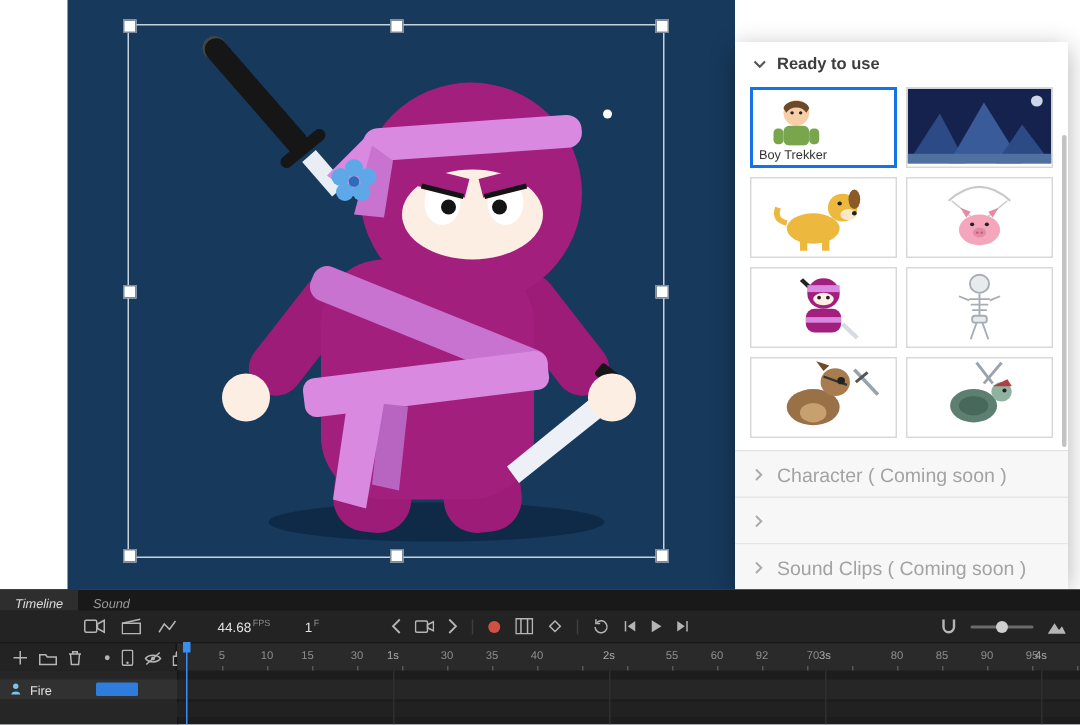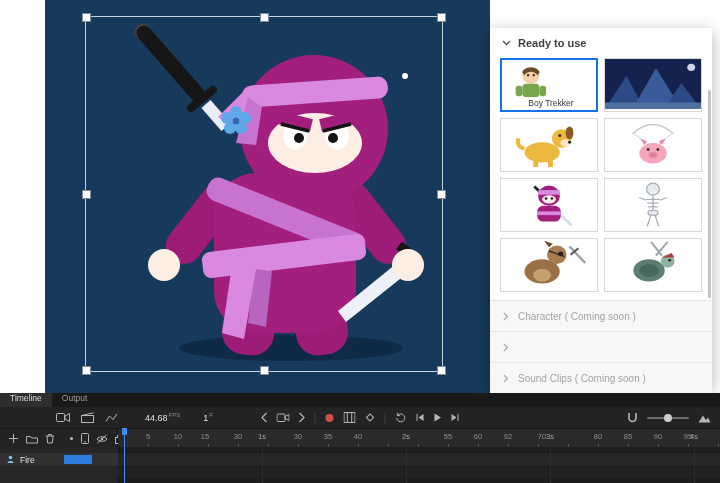--- a/index.html
+++ b/index.html
@@ -14,35 +14,35 @@
   .h-tl{left:-4px;top:-4px}.h-tm{left:calc(50% - 4px);top:-4px}.h-tr{right:-4px;top:-4px}
   .h-ml{left:-4px;top:calc(50% - 4px)}.h-mr{right:-4px;top:calc(50% - 4px)}
   .h-bl{left:-4px;bottom:-4px}.h-bm{left:calc(50% - 4px);bottom:-4px}.h-br{right:-4px;bottom:-4px}
   .anchor-dot{position:absolute;right:34px;top:56px;width:6px;height:6px;border-radius:50%;background:#fff;z-index:4;}
 
   
   .library{position:absolute;left:490px;top:28px;width:222px;height:361px;background:#fff;
            box-shadow:0 4px 16px rgba(0,0,0,.3);}
   .lib-header{height:30px;display:flex;align-items:center;gap:7px;padding:0 12px;
               font-size:11px;font-weight:bold;color:#3d3d3d;cursor:default;}
-  .thumb-grid{display:grid;grid-template-columns:1fr 1fr;gap:6px;padding:0 10px 8px 10px;text-align:center;}
+  .thumb-grid{display:grid;grid-template-columns:1fr 1fr;gap:6px;padding:0 10px 8px 10px;}
   .thumb{height:54px;background:#fff;border:1px solid #d8d8d8;position:relative;overflow:hidden;box-sizing:border-box;}
   .thumb.selected{border:2px solid #1473e6;}
   .thumb svg{display:block;width:100%;}
   .thumb-label{position:absolute;left:0;right:0;bottom:0;height:12px;background:#fff;
                font-size:8.5px;color:#333;padding:1px 0 0 4px;}
   .lib-sections{border-top:1px solid #e2e2e2;}
   .section{height:30px;display:flex;align-items:center;gap:9px;padding:0 13px;
-           border-bottom:1px solid #e6e6e6;color:#a3a3a3;font-size:10px;background:#f7f7f7;}
+           border-bottom:1px solid #e6e6e6;color:#a3a3a3;font-size:13px;background:#f7f7f7;}
   .scrollbar{position:absolute;right:1px;top:62px;width:3px;height:208px;background:#c2c2c2;border-radius:2px;}
 
   
   .timeline{position:absolute;left:0;top:393px;width:720px;height:90px;background:#232323;color:#b5b5b5;}
   .tl-tabs{height:14px;background:#191919;display:flex;align-items:stretch;font-size:8.5px;}
-  .tl-tab{padding:0 10px;display:flex;align-items:flex-start;color:#9a9a9a;cursor:default;}
+  .tl-tab{padding:0 10px;display:flex;align-items:flex-end;color:#9a9a9a;cursor:default;font-style:italic;}
   .tl-tab.active{background:#2e2e2e;color:#dcdcdc;}
   .tl-toolbar{height:21px;position:relative;display:flex;align-items:center;border-bottom:1px solid #191919;}
   .left-tools{display:flex;align-items:center;gap:11px;margin-left:56px;}
   .num{font-size:9px;color:#e3e3e3;}
   .num .unit{font-size:6px;color:#8f8f8f;vertical-align:super;margin-left:1px;}
   .fps{margin-left:16px;}
   .frm{margin-left:12px;}
   .center-tools{position:absolute;left:50%;transform:translateX(-50%);display:flex;align-items:center;gap:9px;}
   .right-tools{position:absolute;right:9px;display:flex;align-items:center;gap:9px;}
   .vdiv{width:1px;height:10px;background:#3e3e3e;}
@@ -299,21 +299,21 @@
     <div class="scrollbar"></div>
   </div>
 
   <div class="timeline">
 
     <div class="tl-tabs">
       <div class="tl-tab active">
         <span>Timeline</span>
       </div>
       <div class="tl-tab">
-        <span>Output</span>
+        <span>Sound</span>
       </div>
     </div>
 
     <div class="tl-toolbar">
       <div class="left-tools">
         <button class="tbtn">
           <svg class="ic" width="14" height="11" viewBox="0 0 14 11">
             <rect x="0.5" y="1.5" width="8" height="8" rx="1" fill="none" stroke="#b5b5b5"></rect>
             <path d="M9 4l4.5-2.5v8L9 7z" fill="none" stroke="#b5b5b5"></path>
           </svg>

